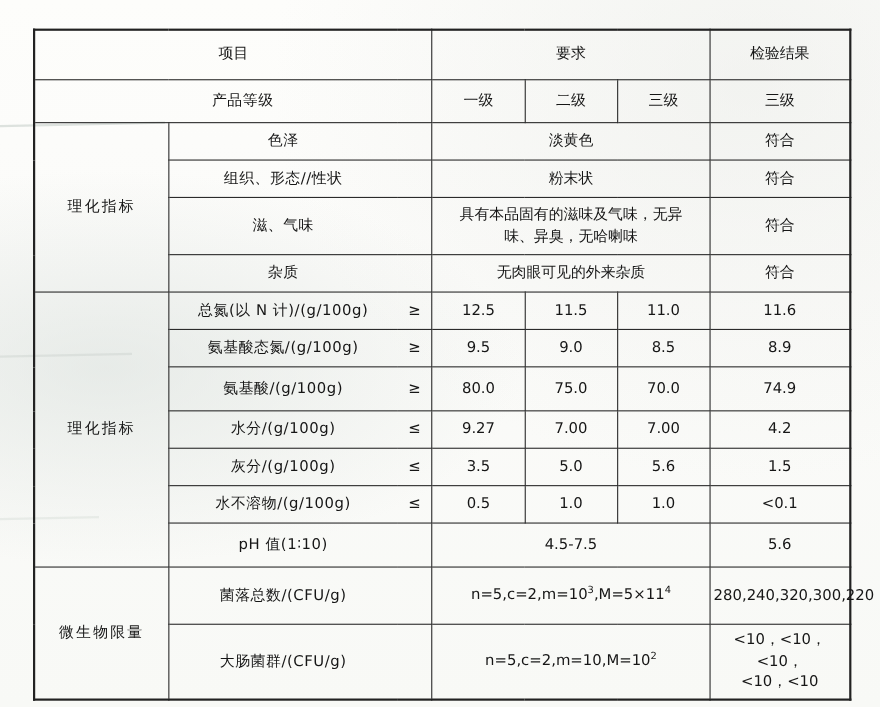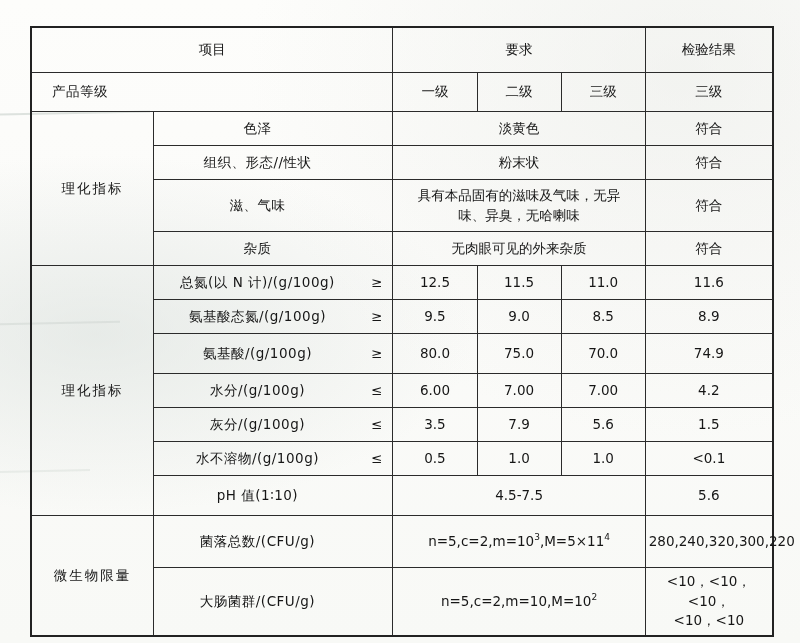--- a/index.html
+++ b/index.html
@@ -104,21 +104,21 @@
     </colgroup>
     <tbody>
 
       <tr class="hdr">
         <td colspan="3">项目</td>
         <td colspan="3">要求</td>
         <td>检验结果</td>
       </tr>
 
       <tr class="grade-row">
-        <td colspan="3" class="sub-left lbl-col" style="text-align:left;padding-left:20px;">产品等级</td>
+        <td colspan="3" class="sub-left lbl-col" style="text-align:center;padding-left:20px;">产品等级</td>
         <td>一级</td>
         <td>二级</td>
         <td>三级</td>
         <td>三级</td>
       </tr>
 
       <tr class="rowh">
         <td rowspan="4" class="lbl-col">理化指标</td>
         <td class="sub-left sub-left-nb">色泽</td>
         <td class="sym"></td>
@@ -168,30 +168,30 @@
         <td class="sub-left sub-left-nb">氨基酸/(g/100g)</td>
         <td class="sym">≥</td>
         <td>80.0</td>
         <td>75.0</td>
         <td>70.0</td>
         <td>74.9</td>
       </tr>
       <tr class="rowh">
         <td class="sub-left sub-left-nb">水分/(g/100g)</td>
         <td class="sym">≤</td>
-        <td>6.00</td>
+        <td>9.27</td>
         <td>7.00</td>
         <td>7.00</td>
         <td>4.2</td>
       </tr>
       <tr class="rowh">
         <td class="sub-left sub-left-nb">灰分/(g/100g)</td>
         <td class="sym">≤</td>
         <td>3.5</td>
-        <td>7.9</td>
+        <td>5.0</td>
         <td>5.6</td>
         <td>1.5</td>
       </tr>
       <tr class="rowh">
         <td class="sub-left sub-left-nb">水不溶物/(g/100g)</td>
         <td class="sym">≤</td>
         <td>0.5</td>
         <td>1.0</td>
         <td>1.0</td>
         <td>&lt;0.1</td>

